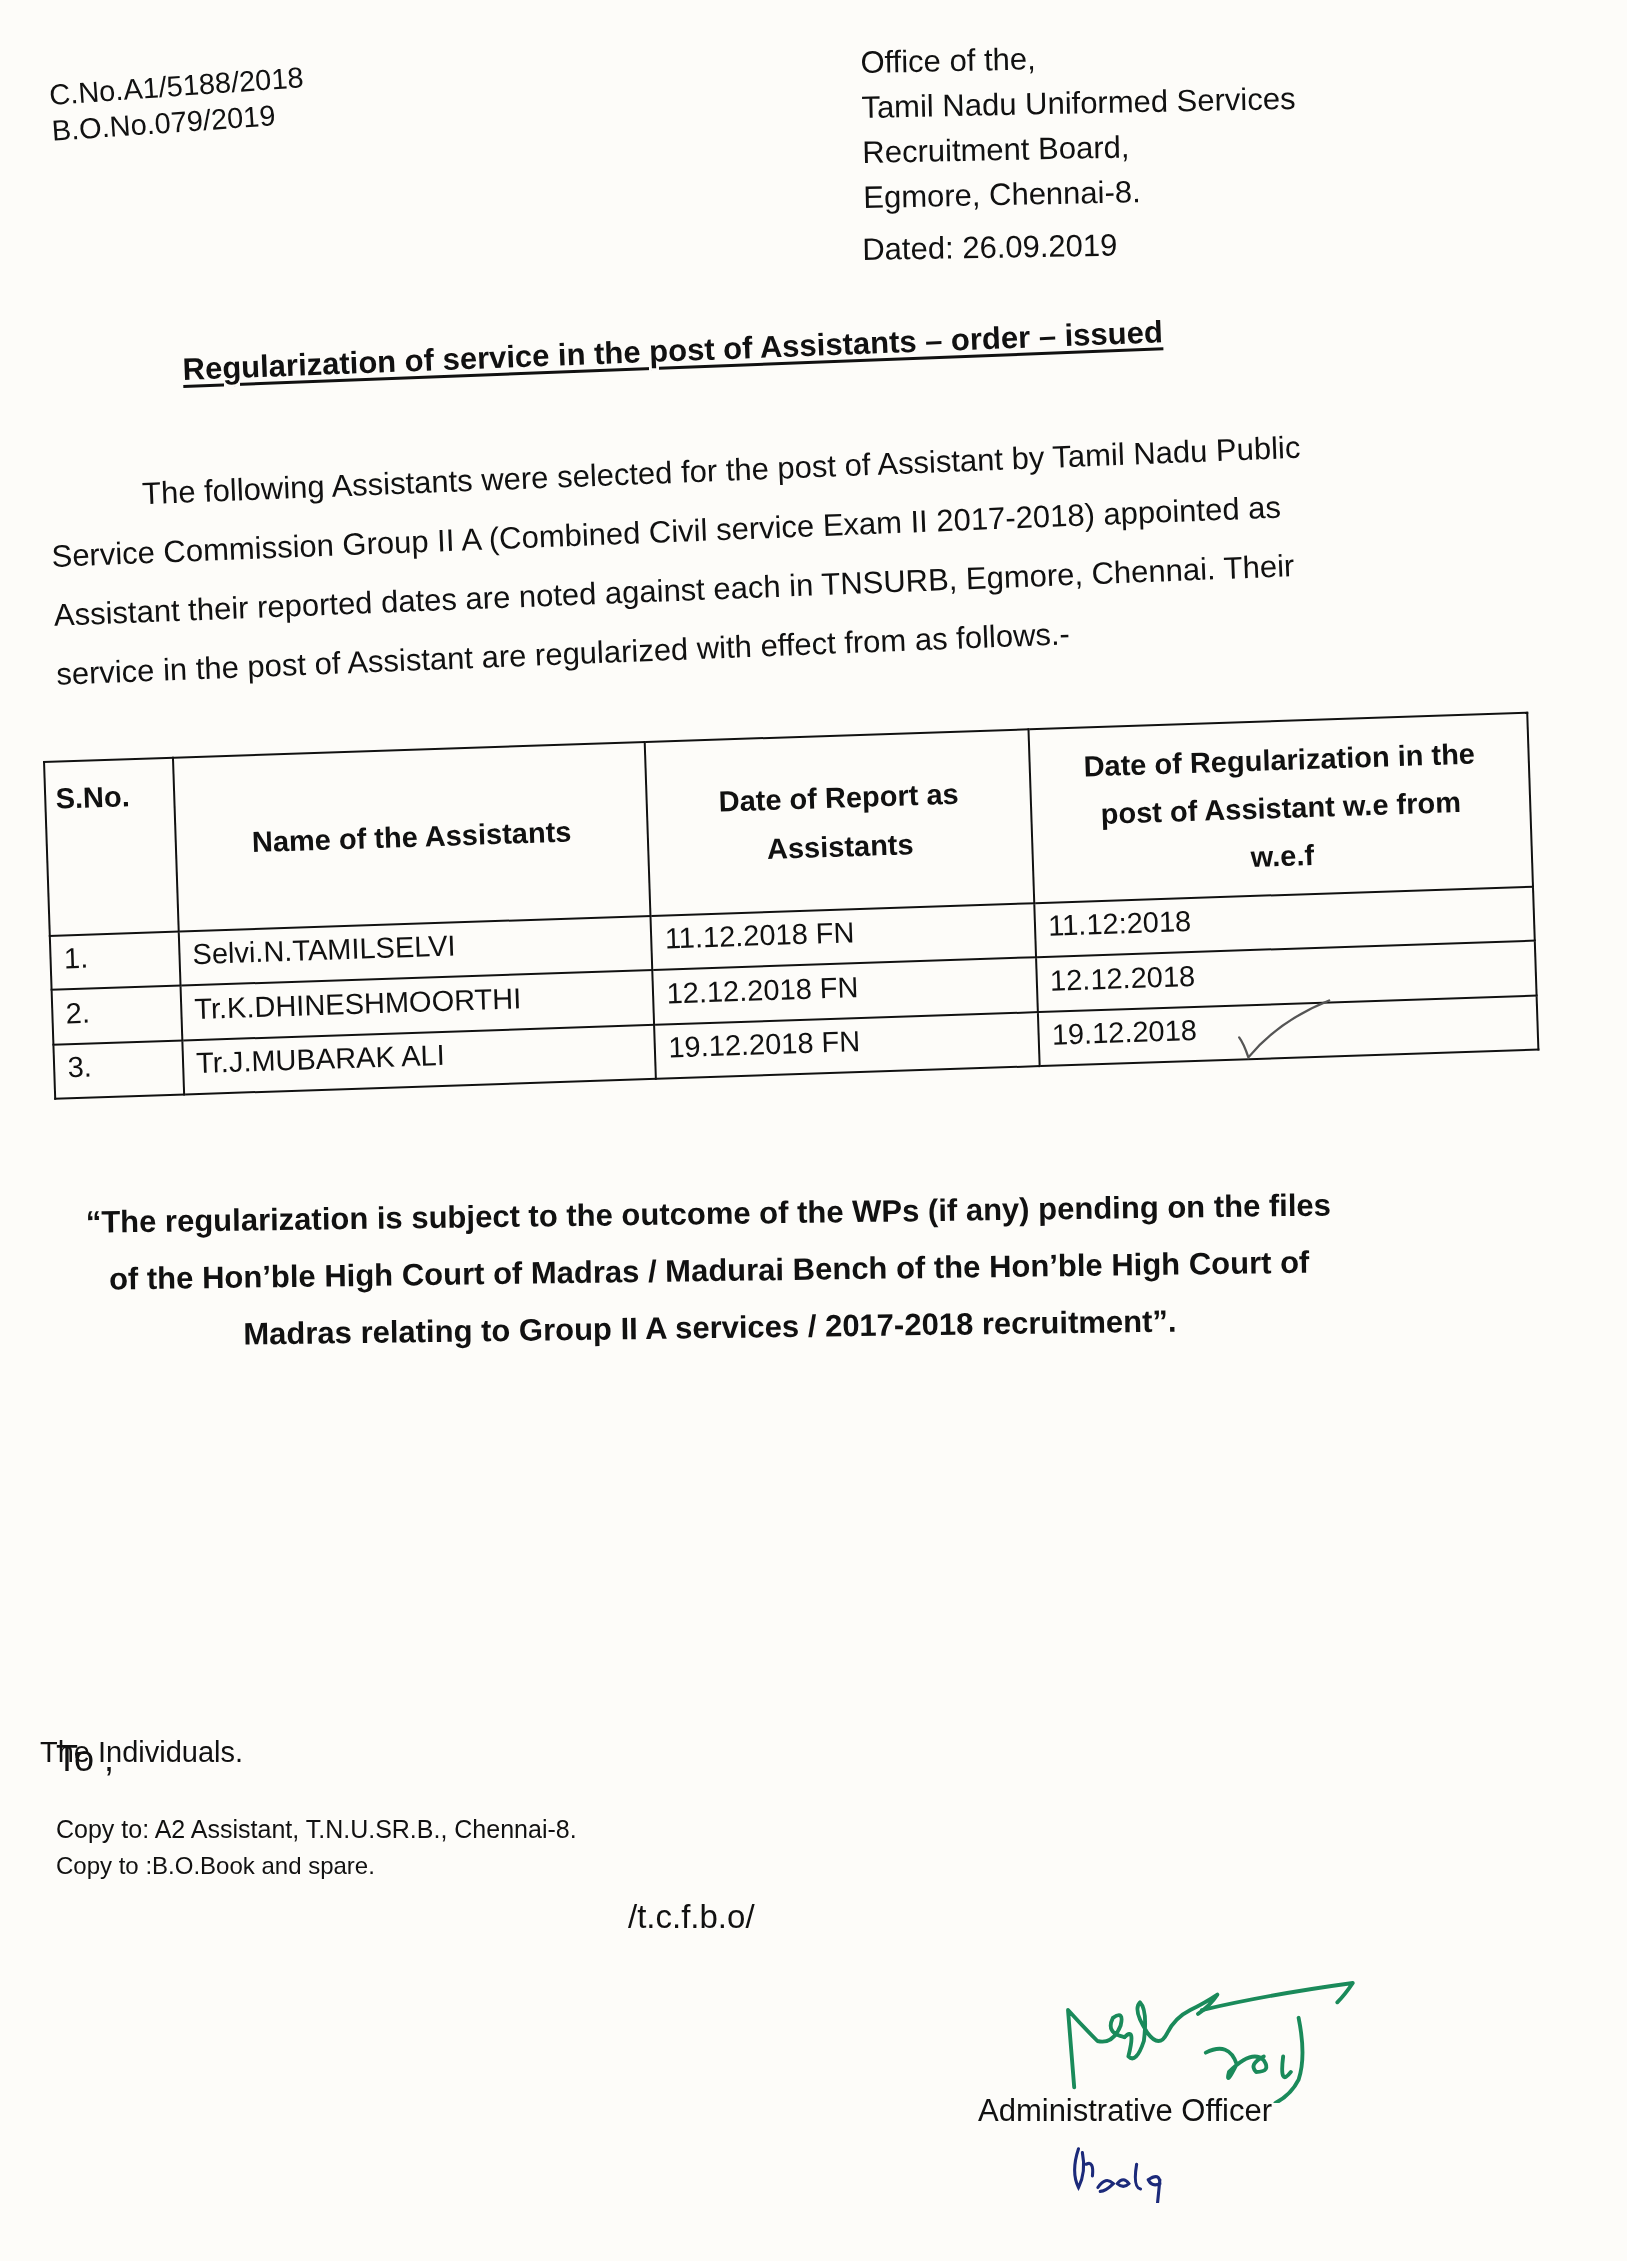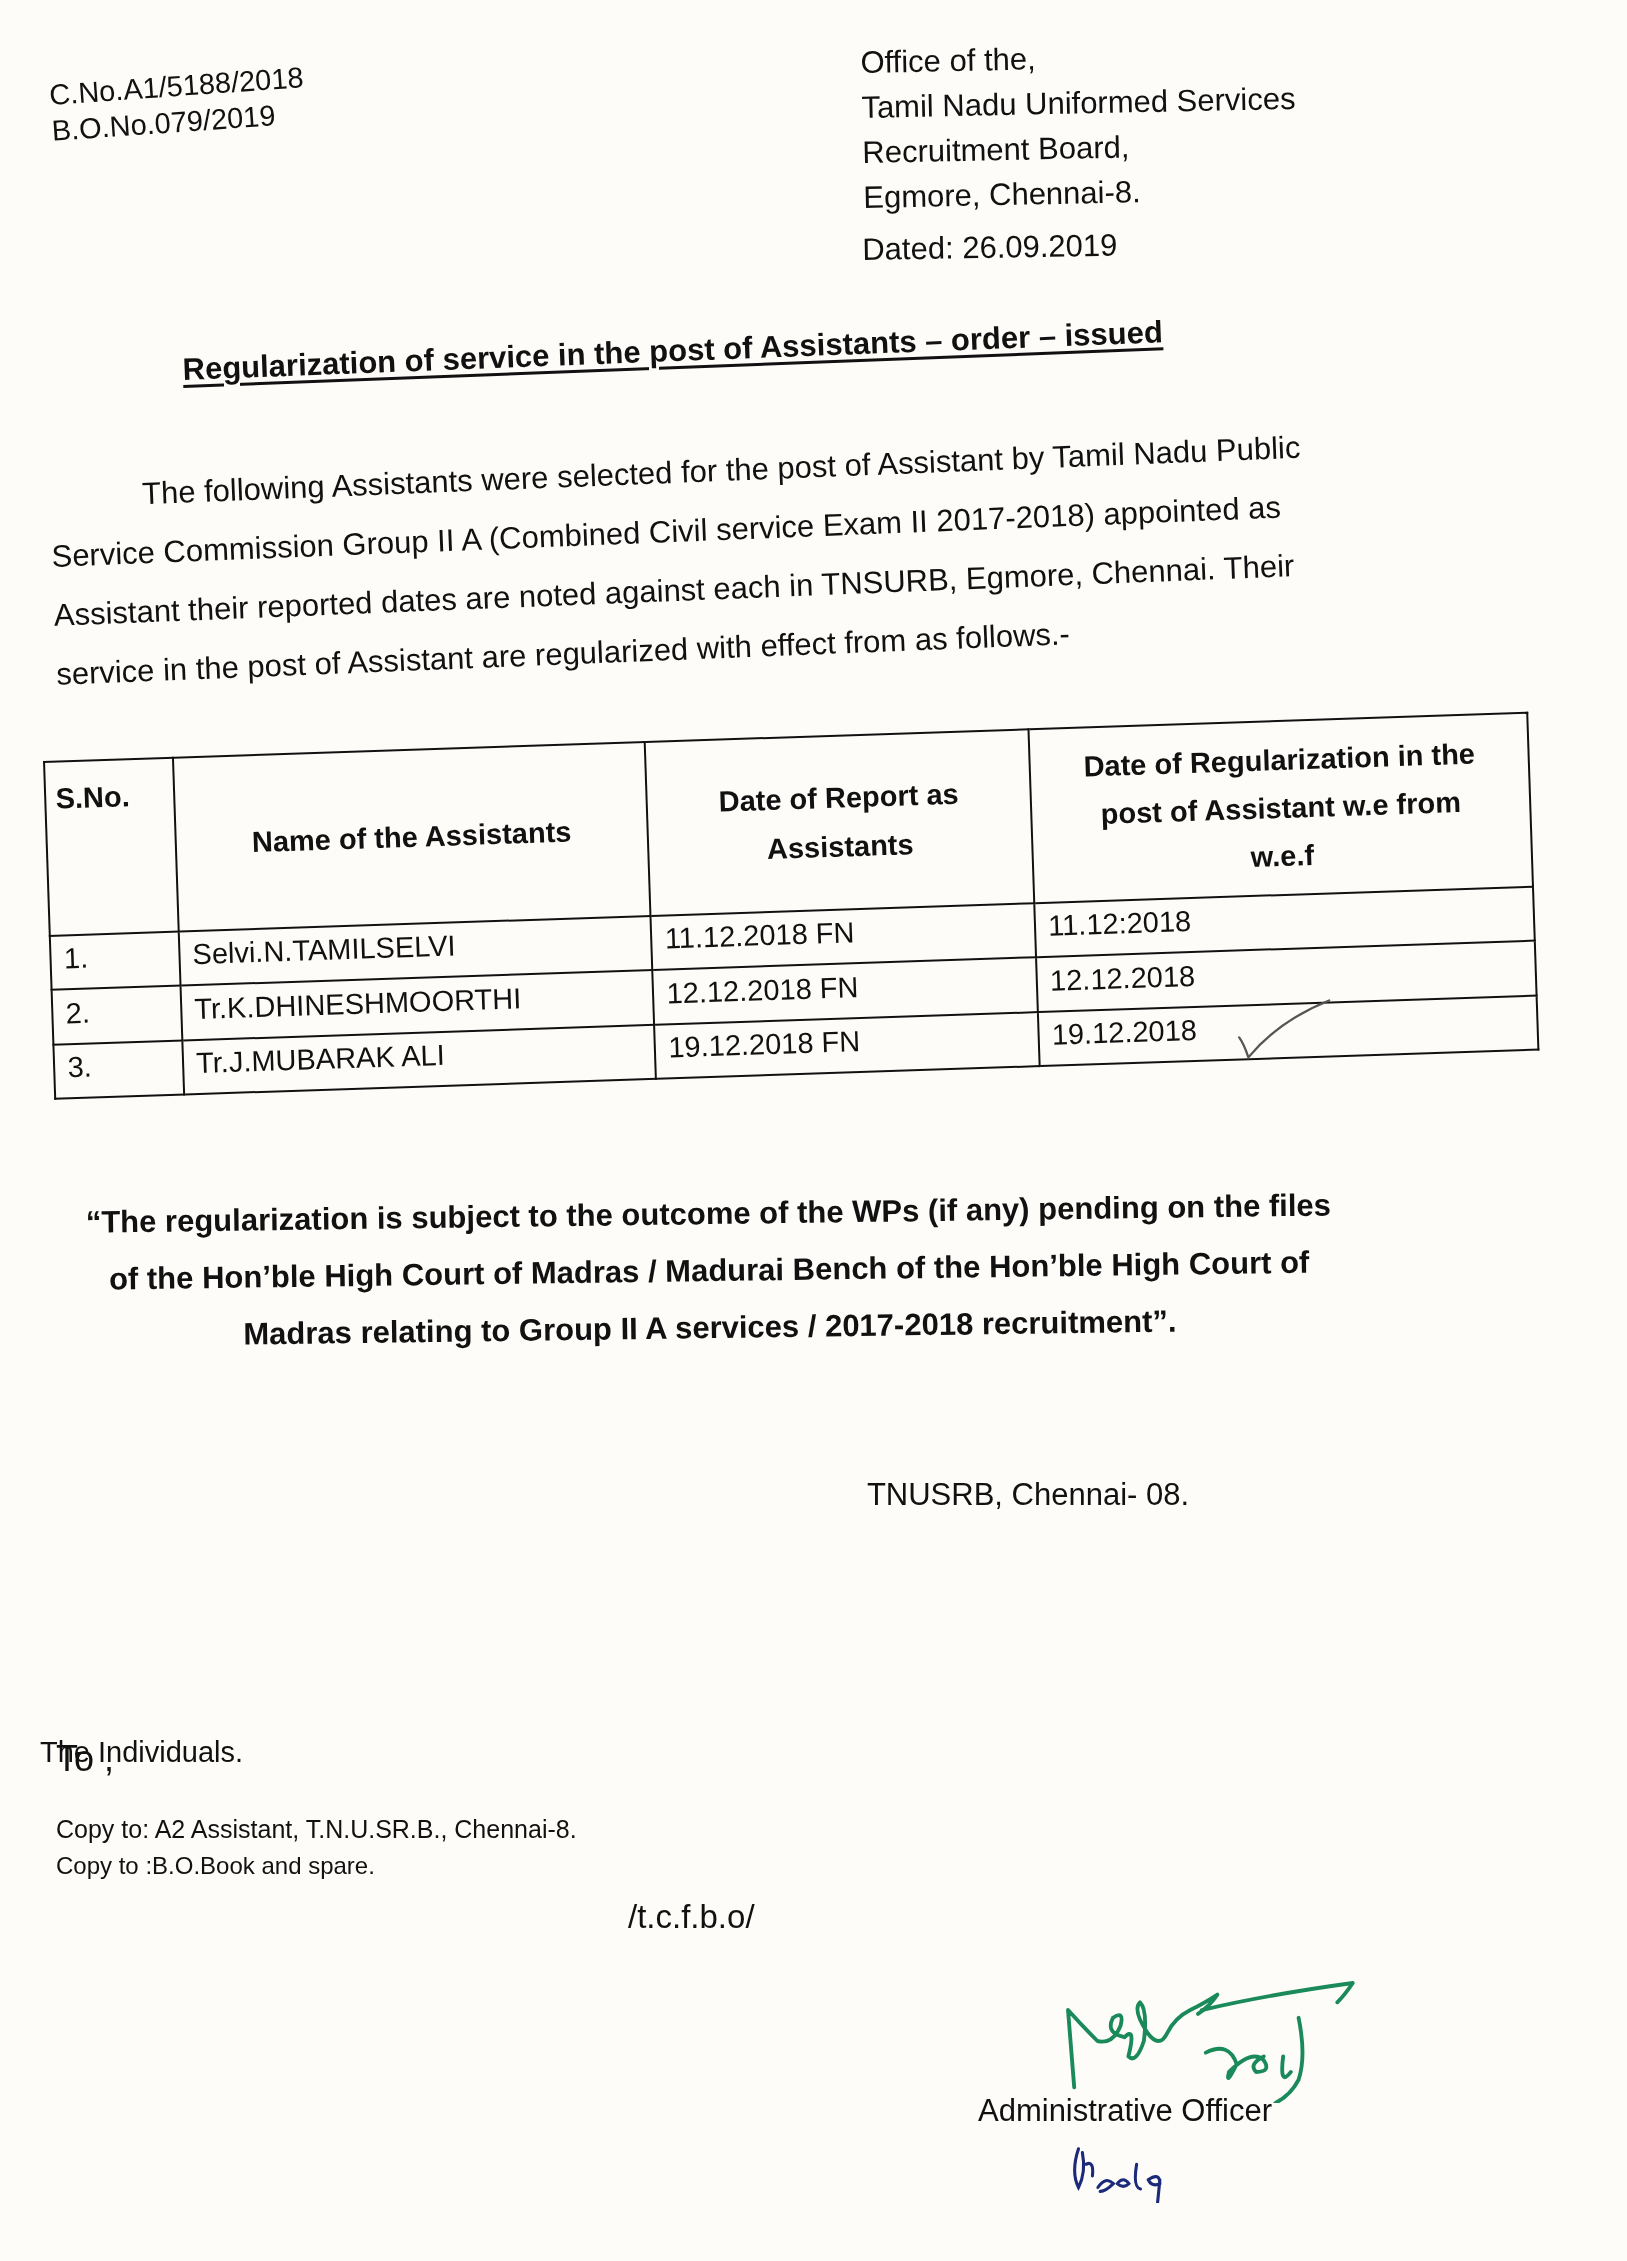--- a/index.html
+++ b/index.html
@@ -119,21 +119,20 @@
   <path d="M8 52 Q14 60 20 78 Q60 30 125 4" fill="none" stroke="#555" stroke-width="3" stroke-linecap="round"></path>
 </svg>
 
 <div class="abs note">
   <p>“The regularization is subject to the outcome of the WPs (if any) pending on the files</p>
   <p>of the Hon’ble High Court of Madras / Madurai Bench of the Hon’ble  High Court of</p>
   <p>Madras relating to Group II A  services / 2017-2018 recruitment”.</p>
 </div>
 
 <div class="abs sig">
-  <div>TNUSRB, Chennai- 08.</div>
 </div>
 
 <div class="abs to">To ,</div>
 <div class="abs indiv">The Individuals.</div>
 <div class="abs copy1">Copy  to: A2 Assistant, T.N.U.SR.B., Chennai-8.</div>
 <div class="abs copy2">Copy to :B.O.Book and spare.</div>
 <div class="abs tcfbo">/t.c.f.b.o/</div>
 
 <svg class="abs hand-sig" viewBox="0 0 420 160">
   <g fill="none" stroke="#1a8a5a" stroke-width="5" stroke-linecap="round" stroke-linejoin="round">

